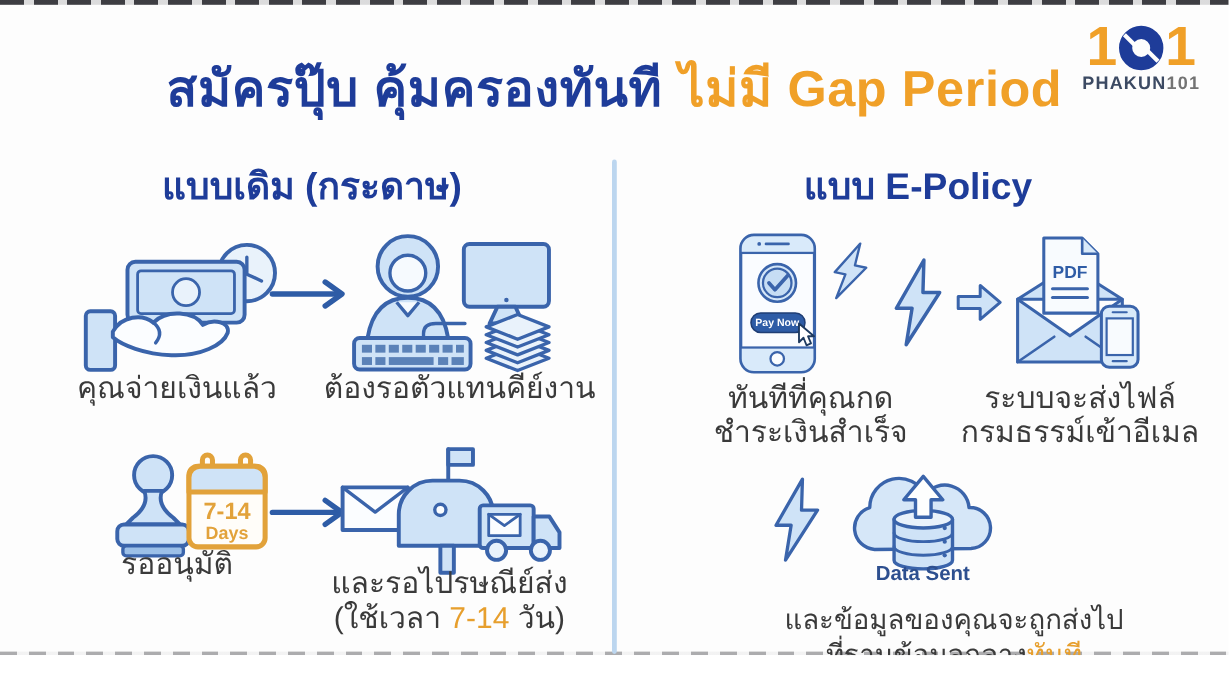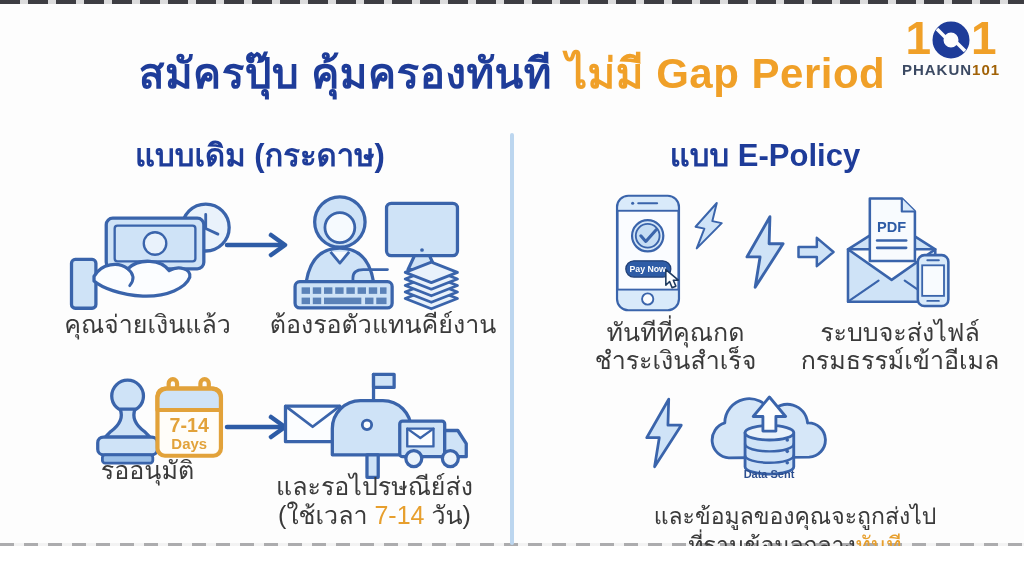--- a/index.html
+++ b/index.html
@@ -12,34 +12,34 @@
   .title{position:absolute;top:40px;left:0;right:0;display:flex;justify-content:center;gap:14px;
     font-size:42px;font-weight:800;letter-spacing:.5px;}
   .title .blue{color:#1e3c99;}
   .title .orange{color:#f0a028;}
 
   .logo{position:absolute;top:16px;right:14px;width:118px;text-align:center;}
   .logo-mark{display:flex;align-items:center;justify-content:center;}
   .logo-digit{font-size:46px;font-weight:800;color:#f0a028;line-height:40px;}
   .logo-brand{margin-top:1px;font-size:15px;font-weight:700;letter-spacing:1px;}
   .logo-brand .b{color:#3c4a63;}
-  .logo-brand .o{color:#a16207;}
+  .logo-brand .o{color:#737373;}
 
   .col-heading{position:absolute;top:130px;font-size:31px;font-weight:800;color:#1e3c99;text-align:center;}
   .col-heading.left{left:60px;width:400px;}
   .col-heading.right{left:565px;width:400px;text-align:center;}
 
   .divider{position:absolute;left:510px;top:133px;width:4px;height:412px;background:#bcd6ef;border-radius:2px;}
 
   .abs{position:absolute;}
   .lbl{position:absolute;color:#3a3a3a;font-size:25px;font-weight:500;text-align:center;line-height:28px;}
   .lbl.big-line{line-height:29px;}
   .prewrap{white-space:pre-wrap;}
   .hl{color:#e79f2d;}
-  .badge{position:absolute;color:#2d4f8f;font-size:11px;font-weight:800;text-align:center;}
+  .badge{position:absolute;color:#2d4f8f;font-size:17px;font-weight:800;text-align:center;}
 
   
   .ic{stroke:#3a64ab;stroke-width:3.5;stroke-linecap:round;stroke-linejoin:round;fill:#cfe3f7;}
   .ic2{stroke:#3a64ab;stroke-width:2.5;stroke-linecap:round;stroke-linejoin:round;fill:none;}
   .ic3{stroke:#3a64ab;stroke-width:3;stroke-linecap:round;stroke-linejoin:round;fill:none;}
   .icw{stroke:#3a64ab;stroke-width:3.5;stroke-linecap:round;stroke-linejoin:round;fill:#fbfdff;}
   .icl{stroke:#3a64ab;stroke-width:3.5;stroke-linecap:round;stroke-linejoin:round;fill:#e9f2fb;}
   .icm{stroke:#3a64ab;stroke-width:3.5;stroke-linecap:round;stroke-linejoin:round;fill:#d9eafa;}
   .or{stroke:#e2a23a;stroke-width:4.5;stroke-linecap:round;stroke-linejoin:round;}
   .key{fill:#5b82b8;stroke:none;}

